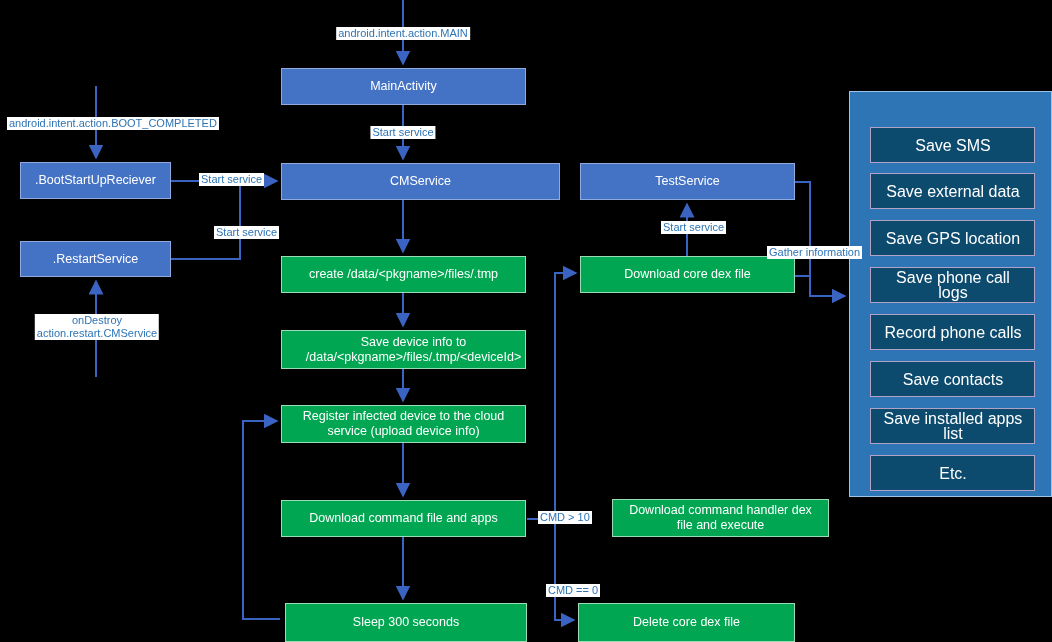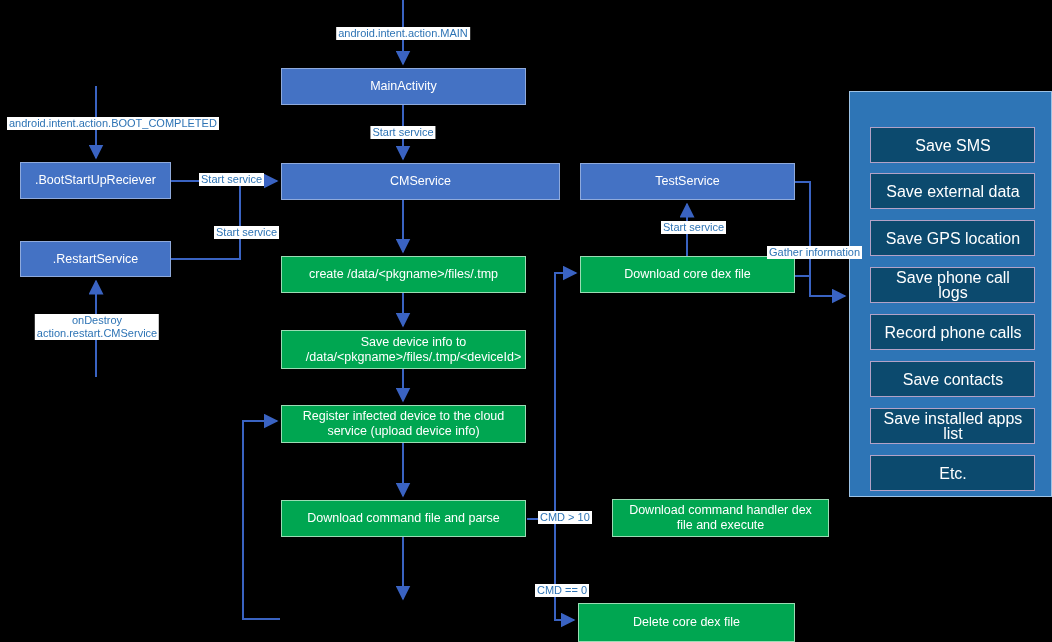--- a/index.html
+++ b/index.html
@@ -68,21 +68,22 @@
   <div class="node blue" style="left:281px;top:68px;width:245px;height:37px;">MainActivity</div>
   <div class="node blue" style="left:281px;top:163px;width:279px;height:37px;">CMService</div>
   <div class="node blue" style="left:20px;top:162px;width:151px;height:37px;">.BootStartUpReciever</div>
   <div class="node blue" style="left:20px;top:241px;width:151px;height:36px;">.RestartService</div>
   <div class="node blue" style="left:580px;top:163px;width:215px;height:37px;">TestService</div>
 
   <div class="node green" style="left:281px;top:256px;width:245px;height:37px;">create /data/&lt;pkgname&gt;/files/.tmp</div>
   <div class="node green pre" style="left:281px;top:330px;width:245px;height:39px;padding-left:28px;">Save device info to
 /data/&lt;pkgname&gt;/files/.tmp/&lt;deviceId&gt;</div>
   <div class="node green" style="left:281px;top:405px;width:245px;height:38px;">Register infected device to the cloud service (upload device info)</div>
-  <div class="node green" style="left:281px;top:500px;width:245px;height:37px;">Download command file and parse</div>
+  <div class="node green" style="left:281px;top:500px;width:245px;height:37px;">Download command file and apps</div>
+  <div class="node green" style="left:285px;top:603px;width:242px;height:39px;">Sleep 300 seconds</div>
   <div class="node green" style="left:580px;top:256px;width:215px;height:37px;">Download core dex file</div>
   <div class="node green" style="left:612px;top:499px;width:217px;height:38px;">Download command handler dex file and execute</div>
   <div class="node green" style="left:578px;top:603px;width:217px;height:39px;">Delete core dex file</div>
 
   <div class="panel">
     <div class="node purple pitem" style="top:35px;">Save SMS</div>
     <div class="node purple pitem" style="top:81px;">Save external data</div>
     <div class="node purple pitem" style="top:128px;">Save GPS location</div>
     <div class="node purple pitem" style="top:175px;">Save phone call logs</div>
     <div class="node purple pitem" style="top:222px;">Record phone calls</div>
@@ -94,15 +95,15 @@
   <div class="edge-label center" style="left:403px;top:27px;">android.intent.action.MAIN</div>
   <div class="edge-label center" style="left:403px;top:126px;">Start service</div>
   <div class="edge-label" style="left:7px;top:117px;">android.intent.action.BOOT_COMPLETED</div>
   <div class="edge-label" style="left:199px;top:173px;">Start service</div>
   <div class="edge-label" style="left:214px;top:226px;">Start service</div>
   <div class="edge-label center pre" style="left:97px;top:314px;text-align:center;">onDestroy
 action.restart.CMService</div>
   <div class="edge-label" style="left:661px;top:221px;">Start service</div>
   <div class="edge-label" style="left:767px;top:246px;">Gather information</div>
   <div class="edge-label" style="left:538px;top:511px;">CMD &gt; 10</div>
-  <div class="edge-label" style="left:535px;top:584px;">CMD == 0</div>
+  <div class="edge-label" style="left:546px;top:584px;">CMD == 0</div>
 
 </div>
 
 </body></html>

